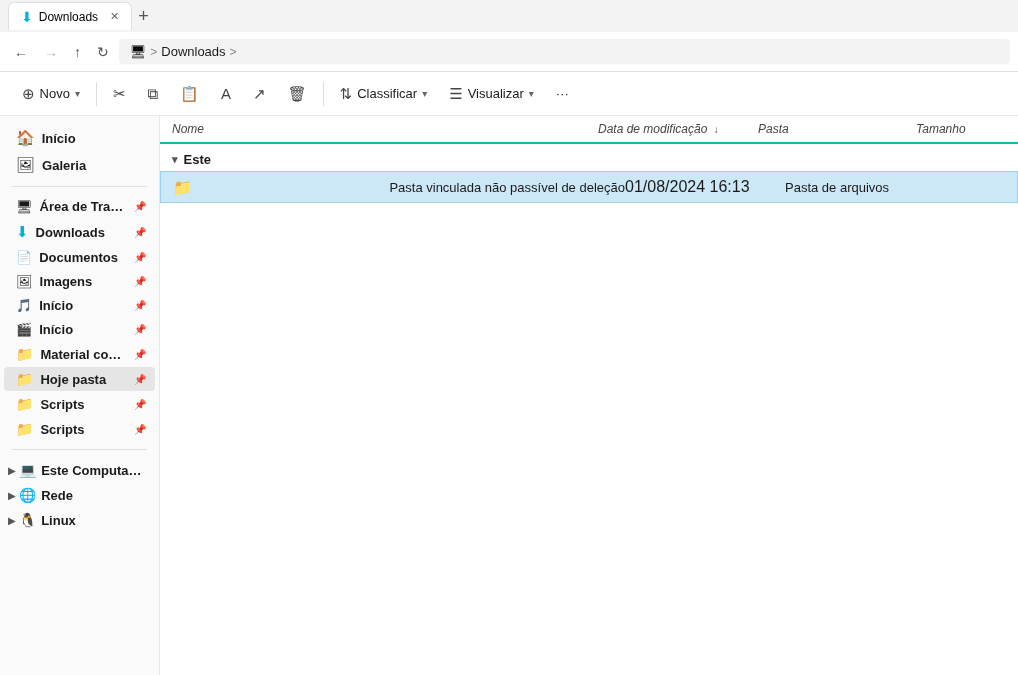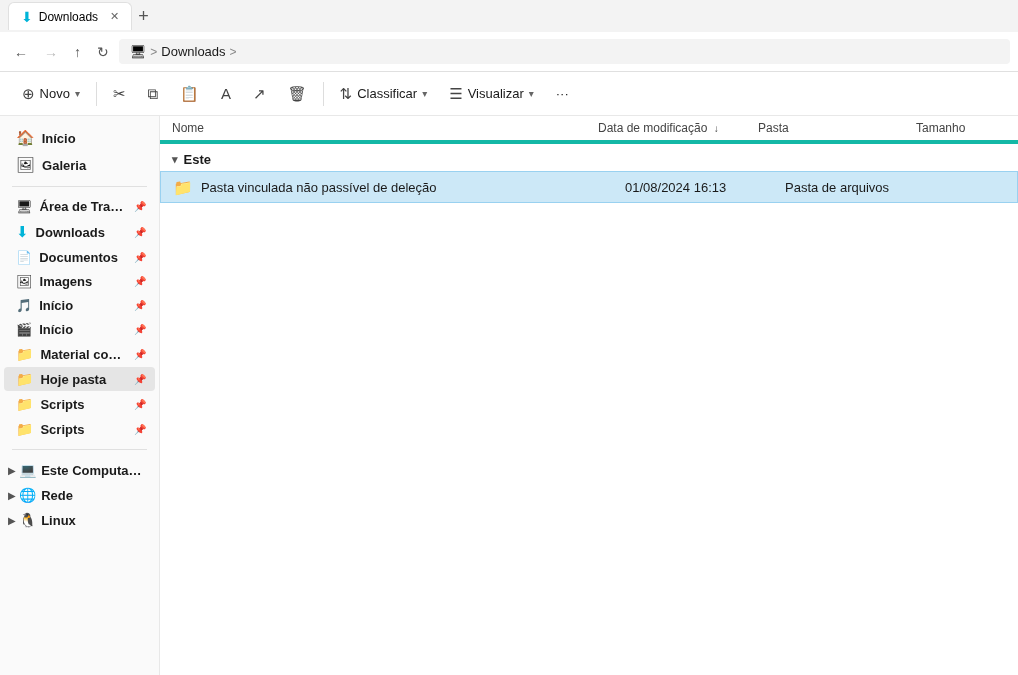--- a/index.html
+++ b/index.html
@@ -73,44 +73,44 @@
       border-radius: 4px; margin: 1px 4px;
     }
     .sidebar-divider { height: 1px; background: #e0e0e0; margin: 8px 12px; }
 
     
     .content { flex: 1; background: #ffffff; overflow: auto; }
 
     
     .col-headers {
       display: flex; align-items: center; height: 28px;
-      border-bottom: 4px solid #14b8a6; padding: 0 12px;
-      font-size: 12px; color: #444; background: #fff;
+      border-bottom: 2px solid #14b8a6; padding: 0 12px;
+      font-size: 12px; color: #444; background: #fff; font-style: italic;
     }
     .col-name { flex: 1; display: flex; align-items: center; gap: 4px; cursor: pointer; }
     .col-date { width: 160px; cursor: pointer; }
     .col-type { width: 130px; cursor: pointer; }
     .col-size { width: 90px; cursor: pointer; margin-left: 28px; }
 
     
     .group-header {
       display: flex; align-items: center; gap: 6px;
       padding: 8px 12px 4px 12px; font-size: 13px; font-weight: 600; color: #1a1a1a;
     }
     .group-chevron { font-size: 11px; color: #555; cursor: pointer; }
 
     
     .file-row {
       display: flex; align-items: center; height: 32px;
       padding: 0 12px; cursor: pointer; border: 1px solid transparent;
     }
     .file-row.selected { background: #cce8f7; border-color: #99d1f0; }
     .file-icon { font-size: 16px; margin-right: 8px; flex-shrink: 0; }
-    .file-name { flex: 1; font-size: 13px; color: #1a1a1a; }
-    .file-date { width: 160px; font-size: 13px; color: #1a1a1a; }
+    .file-name { flex: 1; font-size: 13px; color: #1a1a1a; text-align: right; }
+    .file-date { width: 160px; font-size: 16px; color: #1a1a1a; }
     .file-type { width: 130px; font-size: 13px; color: #1a1a1a; }
     .file-size { width: 90px; font-size: 13px; color: #1a1a1a; }
   </style>
 </head>
 <body>
 
 <div class="title-bar">
   <div class="tab">
     <span class="tab-icon">⬇</span>
     <span>Downloads</span>

